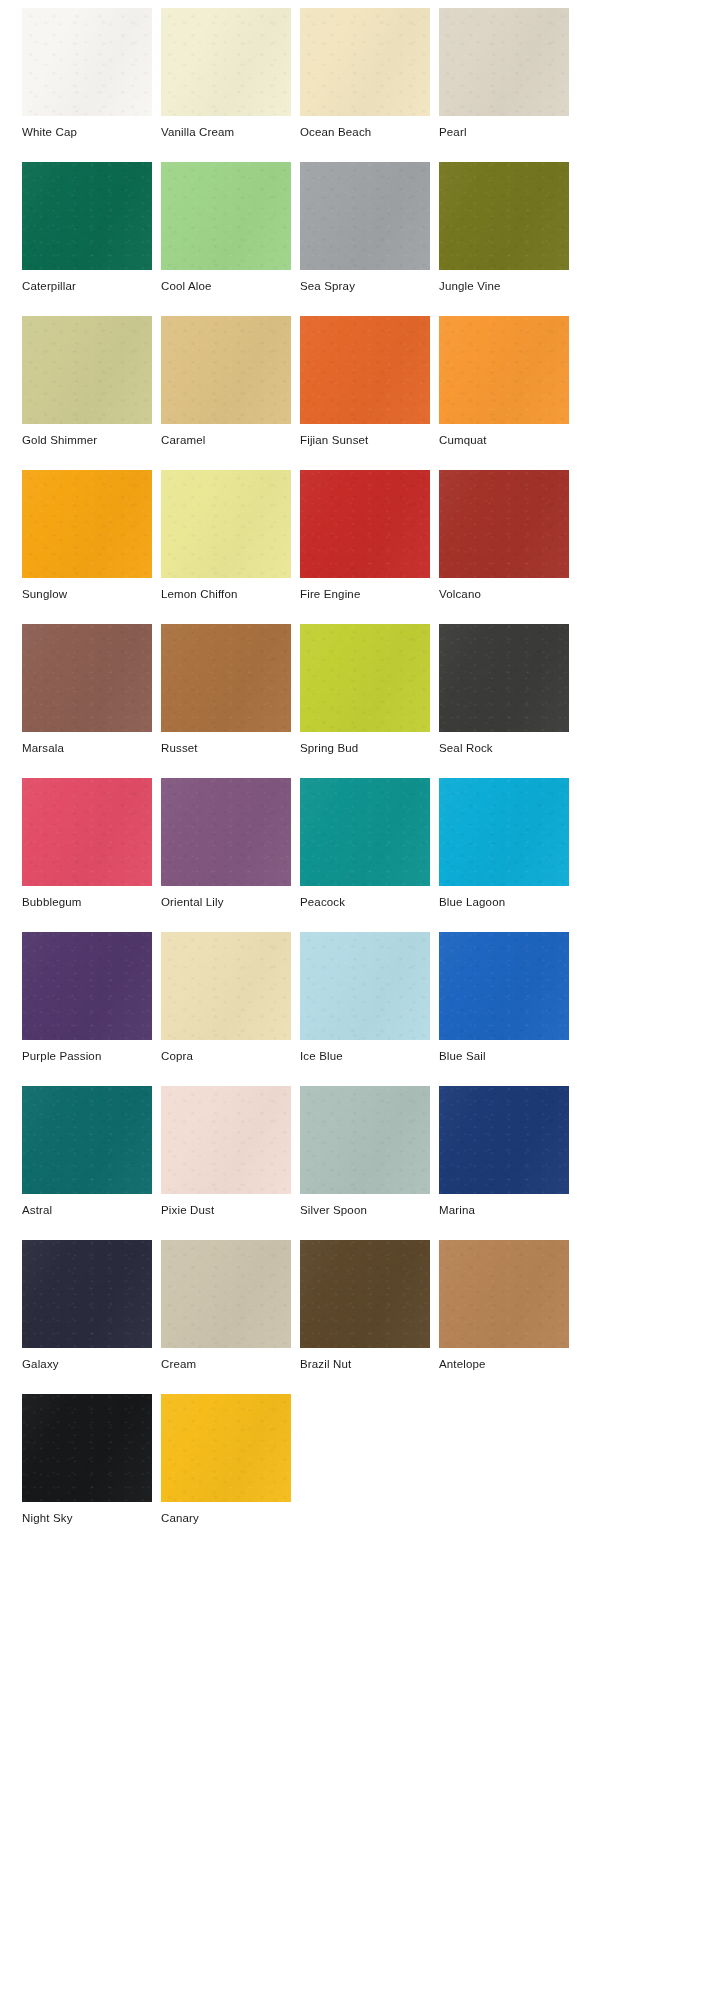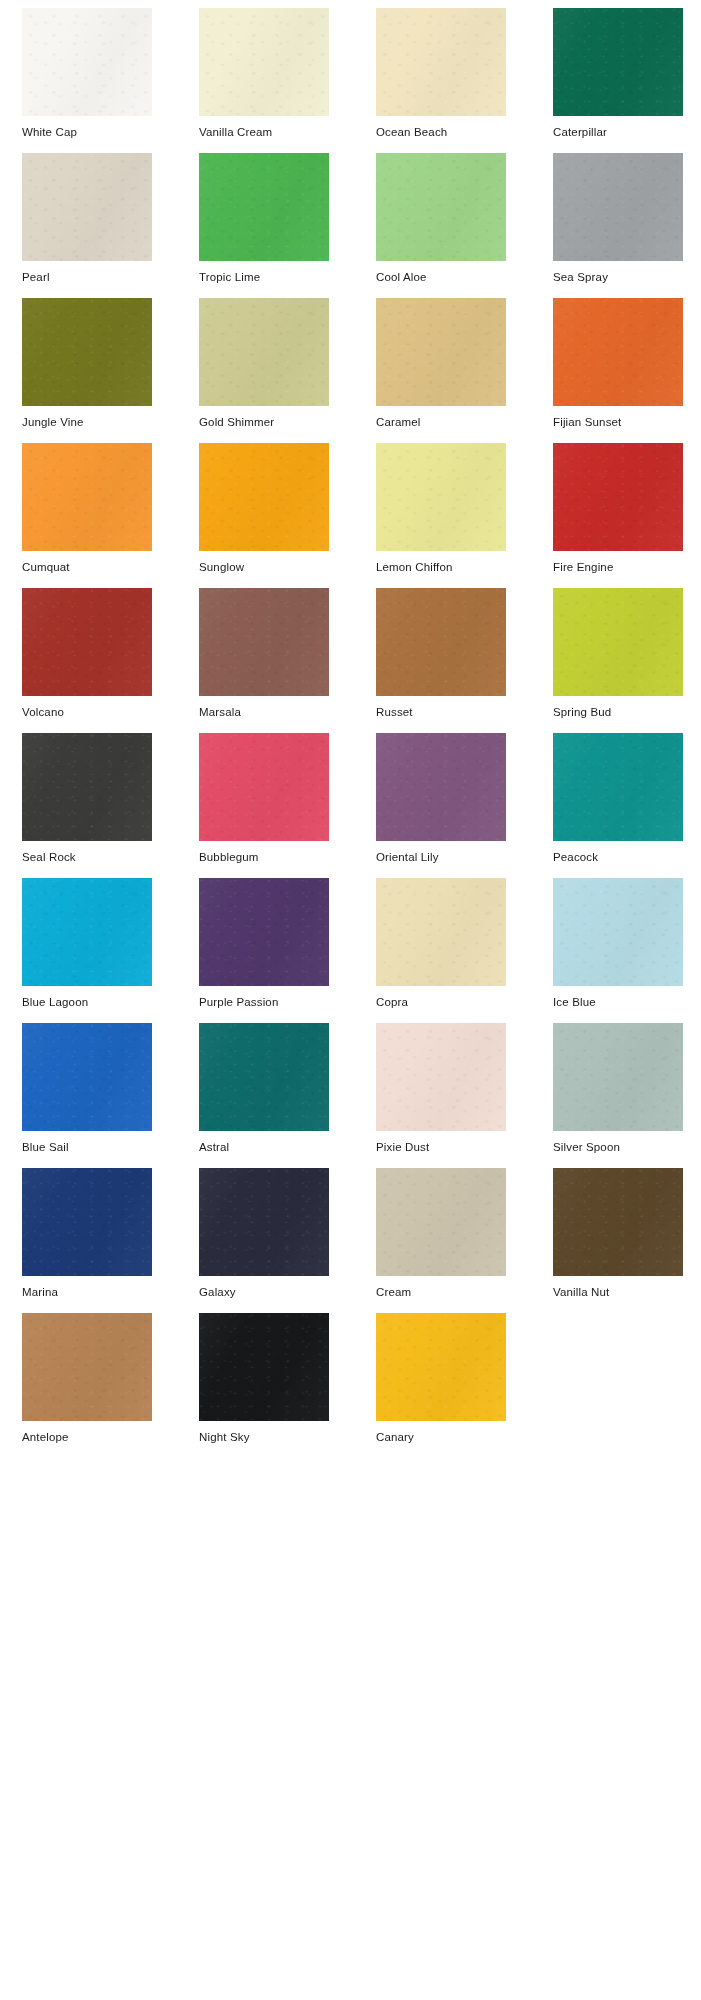--- a/index.html
+++ b/index.html
@@ -20,20 +20,21 @@
     overflow: hidden;
     box-sizing: border-box;
   }
   .swatch-grid {
     display: grid;
     grid-template-columns: repeat(4, 130px);
     column-gap: 47px;
     row-gap: 0px;
     padding: 8px 0 0 22px;
     box-sizing: border-box;
+    gap: 9px;
   }
   .swatch-cell {
     width: 130px;
     height: 145px;
     position: relative;
     box-sizing: border-box;
   }
   .swatch-chip {
     width: 130px;
     height: 108px;
@@ -88,32 +89,28 @@
       </div>
       <div class="swatch-cell">
         <div class="swatch-chip" style="background-color: rgb(242, 239, 210);"></div>
         <span class="swatch-label">Vanilla Cream</span>
       </div>
       <div class="swatch-cell">
         <div class="swatch-chip" style="background-color: rgb(242, 229, 192);"></div>
         <span class="swatch-label">Ocean Beach</span>
       </div>
       <div class="swatch-cell">
+        <div class="swatch-chip" style="background-color: rgb(221, 214, 199);"></div>
+        <span class="swatch-label">Pearl</span>
+      </div>
+      <div class="swatch-cell">
         <div class="swatch-chip" style="background-color: rgb(11, 107, 79);"></div>
         <span class="swatch-label">Caterpillar</span>
       </div>
       <div class="swatch-cell">
-        <div class="swatch-chip" style="background-color: rgb(221, 214, 199);"></div>
-        <span class="swatch-label">Pearl</span>
-      </div>
-      <div class="swatch-cell">
-        <div class="swatch-chip" style="background-color: rgb(76, 181, 80);"></div>
-        <span class="swatch-label">Tropic Lime</span>
-      </div>
-      <div class="swatch-cell">
         <div class="swatch-chip" style="background-color: rgb(158, 212, 137);"></div>
         <span class="swatch-label">Cool Aloe</span>
       </div>
       <div class="swatch-cell">
         <div class="swatch-chip" style="background-color: rgb(159, 163, 166);"></div>
         <span class="swatch-label">Sea Spray</span>
       </div>
       <div class="swatch-cell">
         <div class="swatch-chip" style="background-color: rgb(116, 118, 31);"></div>
         <span class="swatch-label">Jungle Vine</span>
@@ -217,21 +214,21 @@
       <div class="swatch-cell">
         <div class="swatch-chip" style="background-color: rgb(42, 43, 61);"></div>
         <span class="swatch-label">Galaxy</span>
       </div>
       <div class="swatch-cell">
         <div class="swatch-chip" style="background-color: rgb(205, 196, 174);"></div>
         <span class="swatch-label">Cream</span>
       </div>
       <div class="swatch-cell">
         <div class="swatch-chip" style="background-color: rgb(92, 71, 42);"></div>
-        <span class="swatch-label">Vanilla Nut</span>
+        <span class="swatch-label">Brazil Nut</span>
       </div>
       <div class="swatch-cell">
         <div class="swatch-chip" style="background-color: rgb(181, 131, 85);"></div>
         <span class="swatch-label">Antelope</span>
       </div>
       <div class="swatch-cell">
         <div class="swatch-chip" style="background-color: rgb(23, 24, 26);"></div>
         <span class="swatch-label">Night Sky</span>
       </div>
       <div class="swatch-cell">

